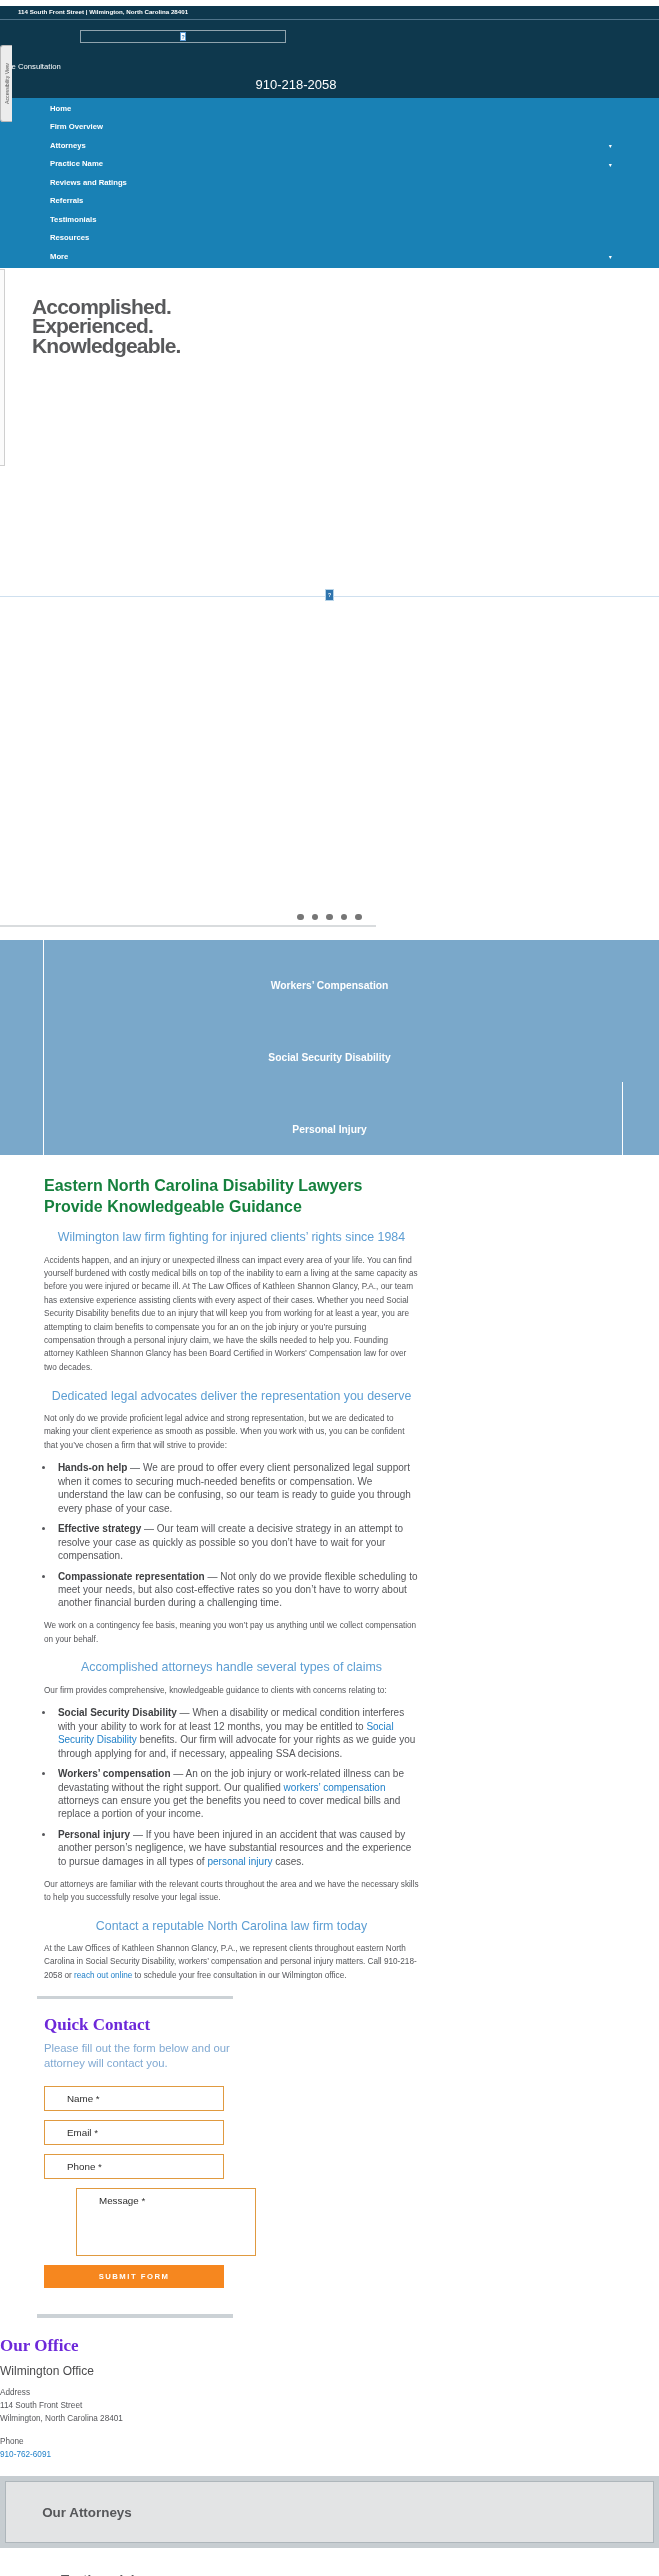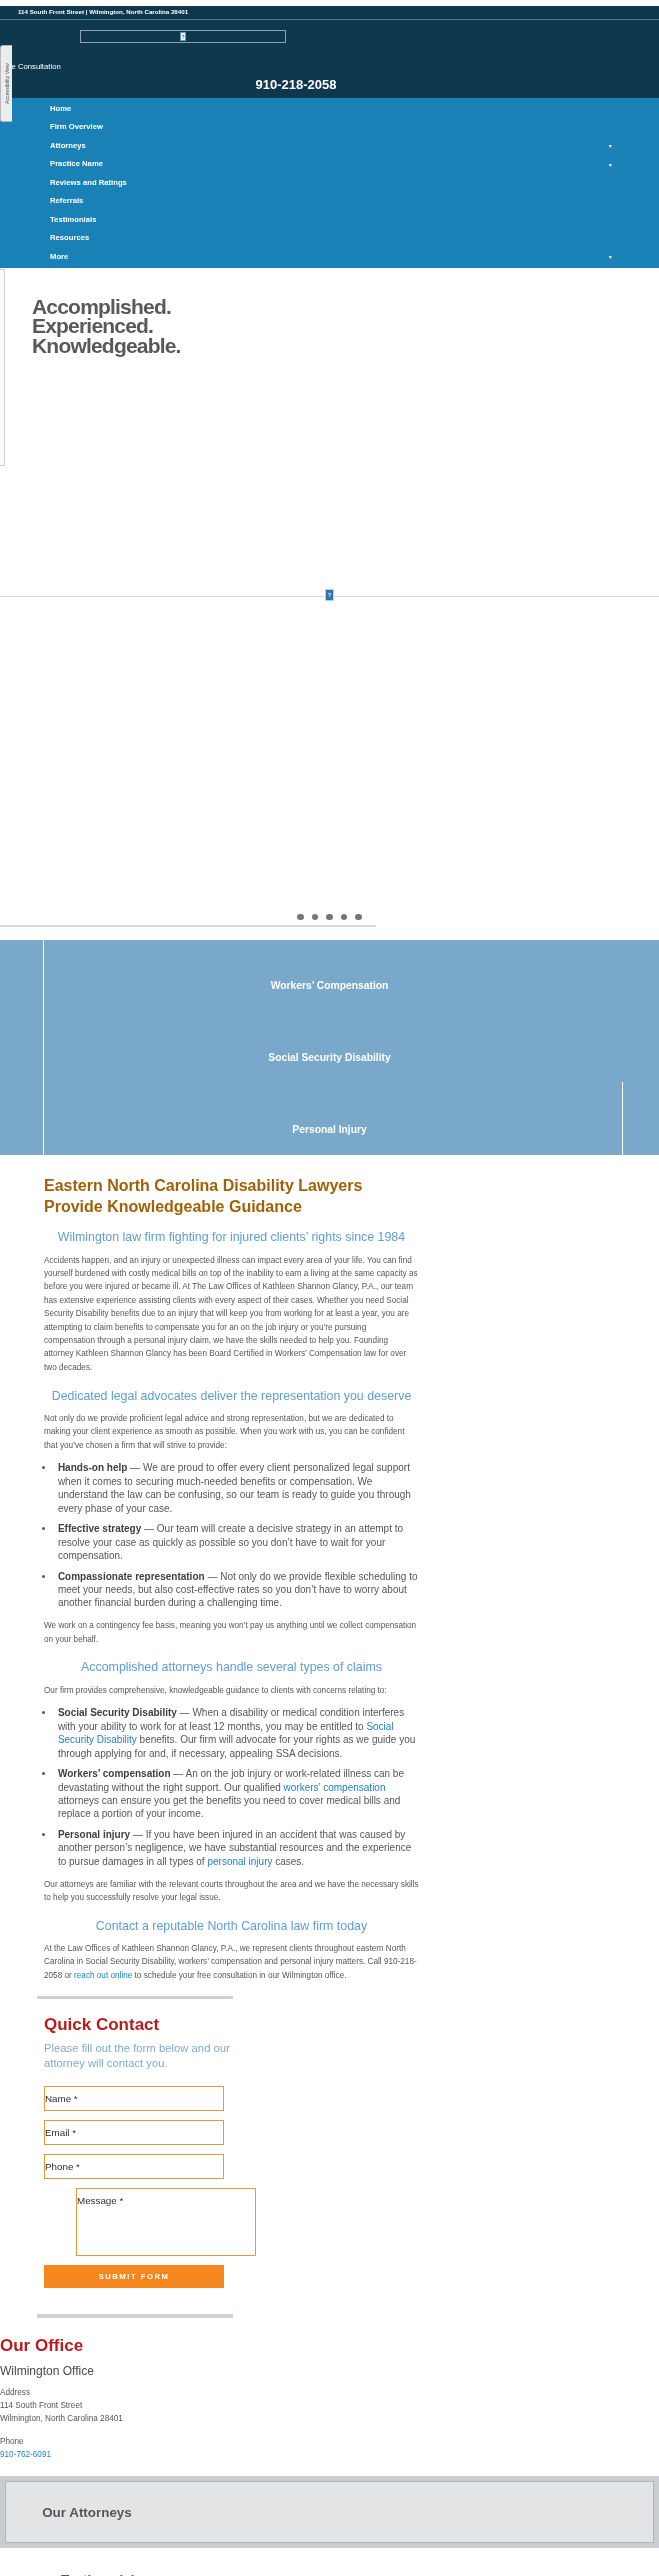--- a/index.html
+++ b/index.html
@@ -14,21 +14,21 @@
 
   
   .site-header { height:78px; background:#0e384d; position:relative; }
   .logo-box { position:absolute; left:80px; top:10.3px; width:206px; height:13.4px;
               border:0.5px solid #8fa3ad; display:flex; align-items:center; justify-content:center; }
   .broken-mini { width:6.7px; height:8.8px; background:#fff; border:0.5px solid #5a9bd5; color:#2f74ad;
                  font-size:5.2px; font-weight:bold; display:flex; align-items:center; justify-content:center; }
   .hdr-consult { position:absolute; top:42px; left:0; width:556px; text-align:left;
                  color:#fff; font-size:7.7px; }
   .hdr-phone { position:absolute; top:57px; left:0; width:556px; text-align:center;
-               color:#fff; font-size:13px; font-weight:bold;padding-left:36px; }
+               color:#fff; font-size:13px; font-weight:normal;padding-left:36px; }
 
   
   .acc-tab { position:absolute; left:0; top:45px; width:12px; height:77px; background:#ececec;
              border:0.5px solid #b9b9b9; border-left:none; border-radius:0 3.1px 3.1px 0; z-index:5;
              display:flex; align-items:center; justify-content:center;
              writing-mode:vertical-rl; transform:rotate(180deg); font-size:5.2px; color:#555; }
   .edge-strip { position:absolute; left:0; top:269px; width:5.2px; height:197px; background:#fbfbfb;
                 border:0.5px solid #cfcfcf; border-left:none; z-index:4; }
 
   
@@ -58,37 +58,37 @@
   
   .practice-band { height:215px; background:#7aa8ca; position:relative; }
   .band-label { position:absolute; left:0; width:100%; text-align:center; color:#fff;
                 font-size:10.3px; font-weight:bold; cursor:pointer; }
   .vl-left  { position:absolute; left:43px; top:0; bottom:0; width:0.5px; background:#fff; }
   .vl-right { position:absolute; left:622px; top:142px; bottom:0; width:0.5px; background:#fff; }
 
   
   .main-content { height:841px; background:#fff; overflow:hidden; padding:19.6px 0 0 44px; }
   .content-col { width:375px; }
-  .main-h1 { font-size:16px; line-height:1.32; color:#a16207; font-weight:bold; margin-bottom:13.4px; }
+  .main-h1 { font-size:16px; line-height:1.32; color:#15803d; font-weight:bold; margin-bottom:13.4px; }
   .blue-h { font-size:12.4px; color:#5d9ed3; font-weight:normal; margin:14.4px 0 9.3px;text-align:center; }
   .content-col p { font-size:8.2px; line-height:13.4px; color:#55565a; margin-bottom:9.3px; }
   .content-col ul { margin:0 0 9.3px 11.3px; }
   .content-col li { font-size:10px; line-height:13.4px; color:#55565a; margin-bottom:7.2px; padding-left:2.6px; }
   .content-col strong { color:#3f4043; }
   .inline-link { color:#1e7fc8; }
 
   
   .contact-sec { height:480px; background:#fff; overflow:hidden; }
   .divider-med { width:196px; height:3.1px; background:#ccd2d6; margin-left:37px; }
   .qc-col { margin-left:44px; width:180px; }
-  .section-h { font-size:17px; color:#b91c1c; font-weight:bold; }
+  .section-h { font-size:17px; color:#6d28d9; font-weight:bold;font-family:Liberation Serif, serif; }
   .qc-col .section-h { margin:15.5px 0 6.2px; }
   .form-sub { width:191px; font-size:11.3px; line-height:15.5px; color:#80a9d2; margin-bottom:14.4px; }
   .fld { display:block; width:180px; height:25px; border:0.5px solid #e09a40; background:#fff;
-         margin-bottom:8.8px; padding-left:0; font-size:9.8px; color:#2d2d2d;
+         margin-bottom:8.8px; padding-left:22px; font-size:9.8px; color:#2d2d2d;
          font-family:"Liberation Sans", sans-serif; }
   .fld::placeholder { color:#2d2d2d; opacity:1; }
   textarea.fld { height:68px; padding-top:6.7px; resize:none;margin-left:32px; }
   .submit-btn { width:180px; height:23px; background:#f6871f; border:none; color:#fff;
                 font-size:7.7px; font-weight:bold; letter-spacing:1.5px; cursor:pointer; margin-top:1px;
                 font-family:"Liberation Sans", sans-serif; }
   .divider-2 { margin-top:26px; }
   .office { }
   .office .section-h { margin:18.5px 0 8.2px; }
   .office-name { font-size:12px; color:#4b4b4d; font-weight:normal; margin-bottom:8.2px; }

